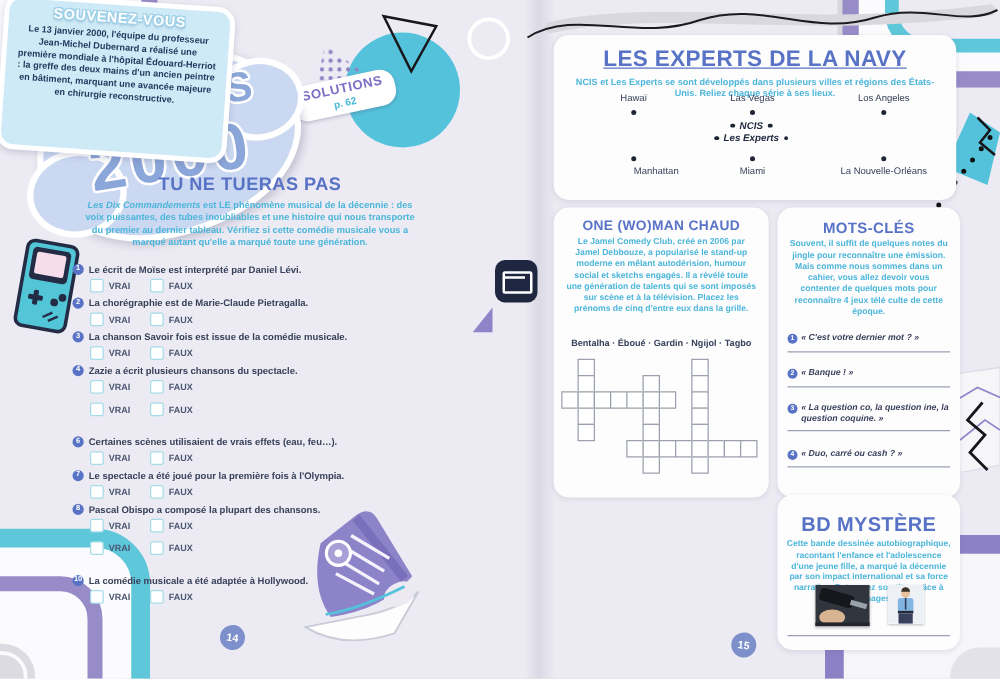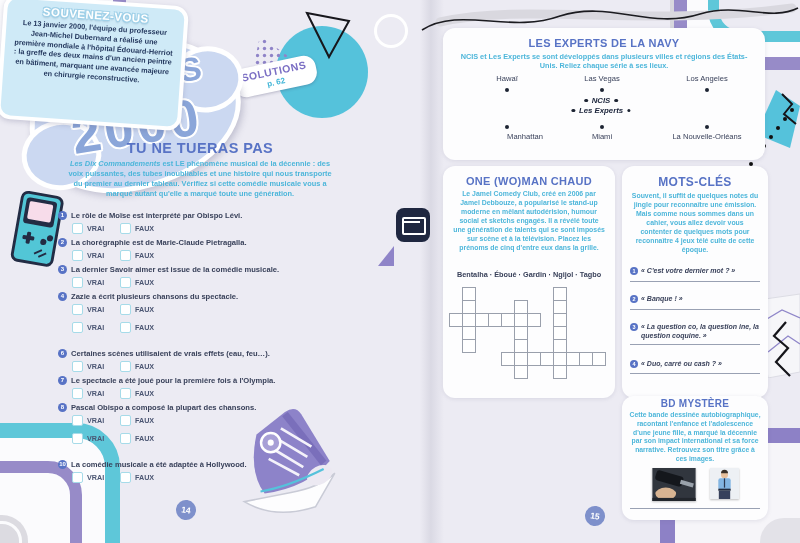--- a/index.html
+++ b/index.html
@@ -62,21 +62,21 @@
   .q-line2{display:flex;margin-left:14px;margin-top:3px;}
   .choice{display:flex;align-items:center;gap:4px;width:48px;}
   .box{width:9px;height:9px;border:1.5px solid #a6dbe9;border-radius:2px;background:#fff;}
   .choice-label{font-size:7.2px;font-weight:600;color:#4a5572;}
 
   
   .card{position:absolute;background:#fdfdfe;border-radius:12px;box-shadow:0 1px 4px rgba(90,90,130,.14);}
   .card-title{text-align:center;font-weight:900;color:#5873c5;letter-spacing:.3px;}
   .card-intro{text-align:center;font-weight:bold;color:#4db6da;line-height:1.3;}
   #card-experts{left:443px;top:28px;width:322px;height:132px;}
-  #card-experts .card-title{font-size:11px;margin-top:9px;}
+  #card-experts .card-title{font-size:18px;margin-top:9px;text-decoration:underline;}
   #card-experts .card-intro{font-size:7.3px;margin:3px 14px 0;}
   .city{position:absolute;transform:translateX(-50%);font-size:7.6px;color:#39415a;white-space:nowrap;}
   .dot{position:absolute;width:4px;height:4px;border-radius:50%;background:#1d2433;}
   .series-line{position:absolute;transform:translateX(-50%);display:flex;align-items:center;gap:4px;
                font-size:7.8px;font-weight:900;font-style:italic;color:#20293f;white-space:nowrap;}
   .series-line .sdot{width:3.5px;height:3.5px;border-radius:50%;background:#1d2433;}
 
   #card-oneman{left:443px;top:166px;width:172px;height:232px;}
   #card-oneman .card-title{font-size:11px;margin-top:9px;}
   #card-oneman .card-intro{font-size:6.9px;margin:3px 10px 0;}
@@ -92,21 +92,21 @@
   .kw-text{font-size:7px;font-weight:bold;font-style:italic;color:#39415a;line-height:1.3;}
   .rule{position:absolute;left:8px;width:130px;height:1px;background:#99a1b3;}
 
   #card-souvenez{left:439px;top:401px;width:177px;height:117px;background:#cfeaf7;border:4px solid #fff;
                  border-radius:14px;transform:rotate(4deg);box-shadow:0 2px 5px rgba(90,90,130,.25);}
   .souvenez-title{text-align:center;margin-top:5px;font-size:11.5px;font-weight:900;letter-spacing:.5px;color:#fff;
     text-shadow:-1px -1px 0 #9fd0e8,1px -1px 0 #9fd0e8,-1px 1px 0 #9fd0e8,1px 1px 0 #9fd0e8,0 2px 2px rgba(90,130,160,.4);}
   .souvenez-text{margin:2px 9px 0;text-align:center;font-size:7.3px;font-weight:800;color:#25395f;line-height:1.34;}
 
   #card-bd{left:622px;top:396px;width:146px;height:124px;}
-  #card-bd .card-title{font-size:10px;margin-top:2px;}
+  #card-bd .card-title{font-size:16px;margin-top:16px;}
   #card-bd .card-intro{font-size:6.8px;margin:2px 7px 0;}
   .photos{position:absolute;top:72px;left:0;width:100%;display:flex;justify-content:center;gap:14px;}
   .photo{box-shadow:0 1px 2px rgba(0,0,0,.25);}
   #card-bd .rule{top:112px;}
 
   
   .pnum{position:absolute;width:20px;height:20px;border-radius:50%;background:#7e90cb;color:#fff;
         font-size:8.5px;font-weight:bold;display:flex;align-items:center;justify-content:center;transform:rotate(8deg);}
   #pnum-left{top:500px;left:176px;}
   #pnum-right{top:506px;left:585px;}
@@ -219,21 +219,21 @@
     <circle cx="82" cy="40" r="3.2" fill="#273049" stroke="#fff" stroke-width="1.4"></circle>
   </svg>
 
   <div class="abs quiz-title">TU NE TUERAS PAS</div>
   <div class="abs quiz-intro"><em>Les Dix Commandements</em><span> est LE phénomène musical de la décennie : des voix puissantes, des tubes inoubliables et une histoire qui nous transporte du premier au dernier tableau. Vérifiez si cette comédie musicale vous a marqué autant qu'elle a marqué toute une génération.</span></div>
 
   <div id="quiz-list">
       <div class="q-item">
         <div class="q-line1">
           <span class="q-num">1</span>
-          <span class="q-text">Le rôle de Moïse est interprété par Obispo Lévi.</span>
+          <span class="q-text">Le écrit de Moïse est interprété par Daniel Lévi.</span>
         </div>
         <div class="q-line2">
           <div class="choice">
             <span class="box"></span>
             <span class="choice-label">VRAI</span>
           </div>
           <div class="choice">
             <span class="box"></span>
             <span class="choice-label">FAUX</span>
           </div>
@@ -251,21 +251,21 @@
           </div>
           <div class="choice">
             <span class="box"></span>
             <span class="choice-label">FAUX</span>
           </div>
         </div>
       </div>
       <div class="q-item">
         <div class="q-line1">
           <span class="q-num">3</span>
-          <span class="q-text">La dernier Savoir aimer est issue de la comédie musicale.</span>
+          <span class="q-text">La chanson Savoir fois est issue de la comédie musicale.</span>
         </div>
         <div class="q-line2">
           <div class="choice">
             <span class="box"></span>
             <span class="choice-label">VRAI</span>
           </div>
           <div class="choice">
             <span class="box"></span>
             <span class="choice-label">FAUX</span>
           </div>

